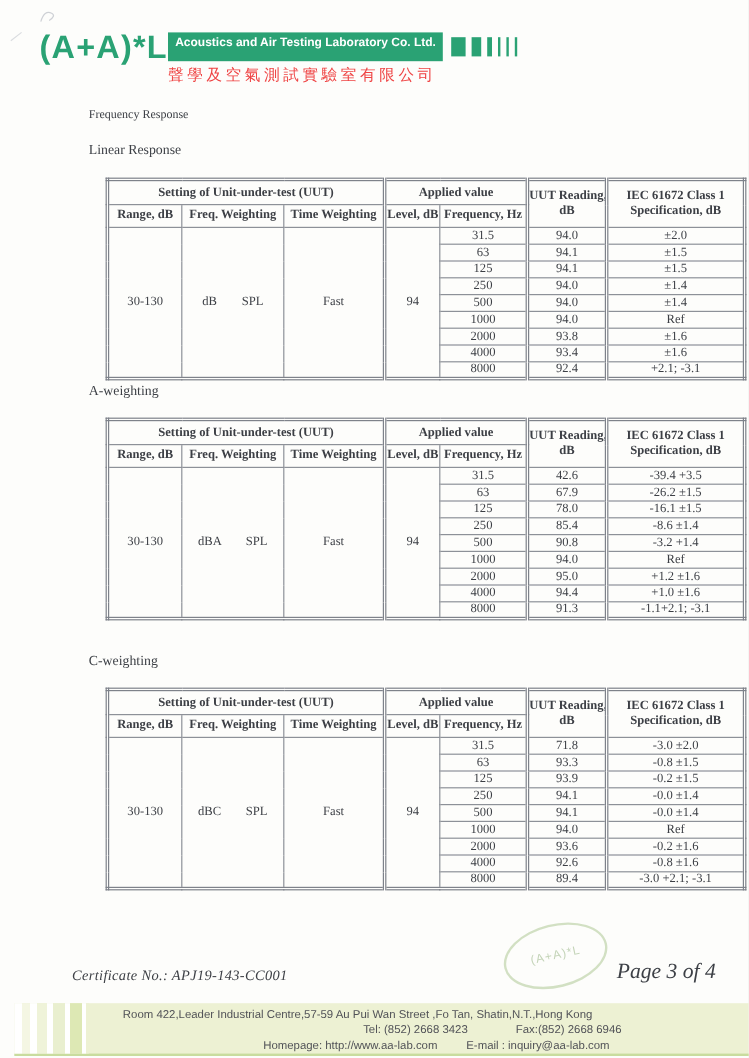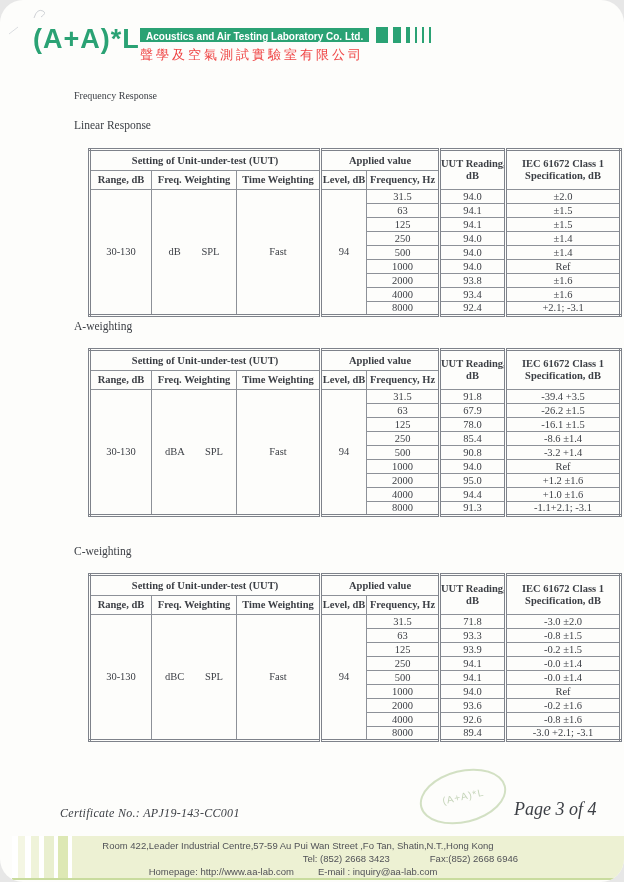--- a/index.html
+++ b/index.html
@@ -1,31 +1,31 @@
 <!DOCTYPE html>
 <html><head>
 <meta charset="utf-8">
 <style>
   html,body { margin:0; padding:0; background:#e7e7e7; }
   .page {
     position:relative; width:624px; height:882px; margin:0 auto;
     background:#fdfdfb; overflow:hidden;
-    font-family:"Liberation Serif", serif; color:#3d4046;border-radius:23px;
+    font-family:"Liberation Serif", serif; color:#3d4046;
   }
 
   
   .wordmark {
     position:absolute; left:33px; top:24px;
     font-family:"Liberation Sans", sans-serif; font-weight:bold;
     font-size:27px; letter-spacing:1px; color:#2aa274;
   }
   .logo-right { position:absolute; left:140px; top:27px; }
   .logo-row { display:flex; align-items:center; }
   .en-box {
-    background:#2aa274; color:#ffffff; height:14px; line-height:17px;
+    background:#2aa274; color:#ffffff; height:24px; line-height:17px;
     padding:0 6px; font-family:"Liberation Sans", sans-serif;
     font-size:10px; font-weight:bold; white-space:nowrap;
   }
   .bars { display:flex; align-items:center; gap:5px; margin-left:7px; }
   .bars span { display:block; height:16px; background:#2aa274; }
   .zh {
     margin-top:3px; color:#ef4444; font-size:13px; letter-spacing:3px;
     font-family:"Liberation Sans", sans-serif; white-space:nowrap;
   }
   .pen-marks { position:absolute; left:4px; top:2px; opacity:.65; }
@@ -82,21 +82,21 @@
       #eff3d9 19px 27px, #ffffff 27px 32px, #e9efcf 32px 42px,
       #ffffff 42px 46px, #dde8b4 46px 56px, #ffffff 56px 60px, #edf1d3 60px);
   }
   .band-text {
     position:absolute; left:66px; top:3px; width:440px;
     font-family:"Liberation Sans", sans-serif; font-size:9.5px;
     line-height:13px; color:#515257;
   }
   .band-line1 { text-align:center; }
   .band-line2 { display:flex; justify-content:flex-end; gap:40px; }
-  .band-line3 { display:flex; justify-content:center; gap:24px; padding-right:10px; }
+  .band-line3 { display:flex; justify-content:flex-end; gap:24px; padding-right:10px; }
 </style>
 </head>
 <body>
 
 <div class="page">
 
   <svg class="pen-marks" width="52" height="38">
     <path d="M30,16 q3,-10 9,-7 q4,2 -2,6" stroke="#b6bac2" stroke-width="1" fill="none"></path>
     <path d="M5,32 l9,-7" stroke="#c7cbd1" stroke-width="1" fill="none"></path>
   </svg>
@@ -240,21 +240,21 @@
         <th>Frequency, Hz</th>
       </tr>
     </thead>
     <tbody>
           <tr>
             <td rowspan="9">30-130</td>
             <td rowspan="9" class="fw">dBA SPL</td>
             <td rowspan="9">Fast</td>
             <td rowspan="9" class="sep-l">94</td>
             <td>31.5</td>
-            <td class="sep-l">91.8</td>
+            <td class="sep-l">42.6</td>
             <td class="sep-l">-39.4 +3.5</td>
           </tr>
           <tr>
             <td>63</td>
             <td class="sep-l">67.9</td>
             <td class="sep-l">-26.2 ±1.5</td>
           </tr>
           <tr>
             <td>125</td>
             <td class="sep-l">78.0</td>

